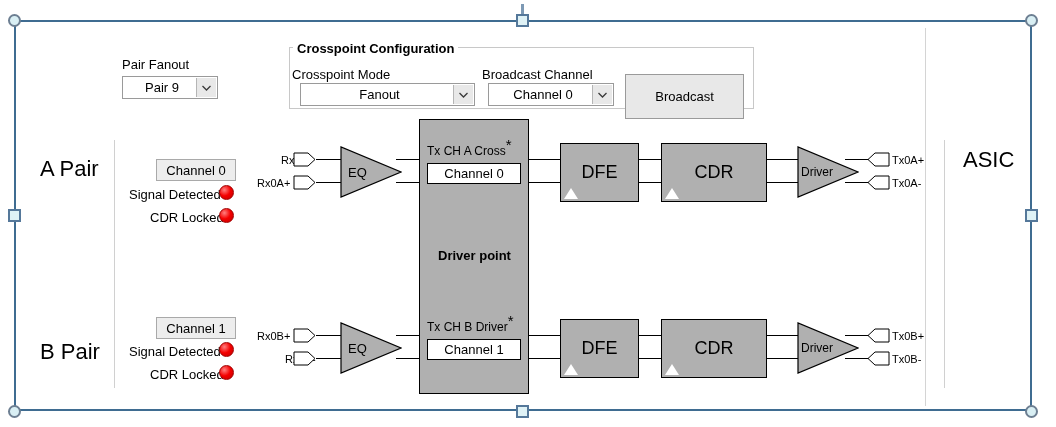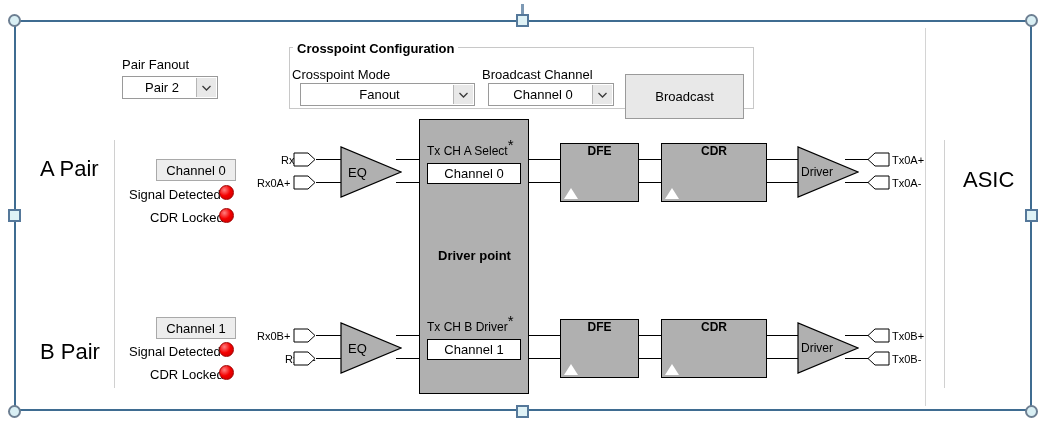--- a/index.html
+++ b/index.html
@@ -55,23 +55,22 @@
     position:absolute;border:1px solid #c8c8c8;box-sizing:border-box;
     background:transparent;
   }
   .group-title{
     position:absolute;background:#ffffff;padding:0 4px;
     font-size:13px;font-weight:bold;white-space:nowrap;
   }
   
   .block{
     position:absolute;background:#b0b0b0;border:1px solid #000;
-    box-sizing:border-box;display:flex;align-items:flex-start;justify-content:center;
-    font-size:12px;
-    font-weight:bold;
+    box-sizing:border-box;display:flex;align-items:center;justify-content:center;
+    font-size:18px;
   }
   .block .tri{
     position:absolute;left:3px;bottom:2px;width:0;height:0;
     border-left:7px solid transparent;border-right:7px solid transparent;
     border-bottom:11px solid #ffffff;
   }
   .xpoint{
     position:absolute;background:#b0b0b0;border:1px solid #000;
     box-sizing:border-box;
   }
@@ -105,21 +104,21 @@
 </head>
 <body>
 
 <div id="panel"></div>
 
 <div class="vline" style="left:114px;top:140px;height:248px;"></div>
 <div class="vline" style="left:944px;top:140px;height:248px;"></div>
 
 <div class="lbl" style="left:122px;top:58px;">Pair Fanout</div>
 <div class="combo" style="left:122px;top:76px;width:96px;">
-  <span style="padding-right:16px;">Pair 2</span>
+  <span style="padding-right:16px;">Pair 9</span>
   <span class="arrow">
     <svg width="9" height="6" viewBox="0 0 9 6">
         <path d="M0.5 1 L4.5 5 L8.5 1" fill="none" stroke="#3a3a3a" stroke-width="1.3"></path>
       </svg>
   </span>
 </div>
 
 <div class="groupbox" style="left:289px;top:47px;width:465px;height:62px;"></div>
 <div class="group-title" style="left:293px;top:41px;">Crosspoint Configuration</div>
 
@@ -140,21 +139,21 @@
     <svg width="9" height="6" viewBox="0 0 9 6">
         <path d="M0.5 1 L4.5 5 L8.5 1" fill="none" stroke="#3a3a3a" stroke-width="1.3"></path>
       </svg>
   </span>
 </div>
 
 <div class="btn" style="left:625px;top:74px;width:119px;height:45px;">Broadcast</div>
 
 <div class="big" style="left:40px;top:157px;">A Pair</div>
 <div class="big" style="left:40px;top:340px;">B Pair</div>
-<div class="big" style="left:963px;top:168px;">ASIC</div>
+<div class="big" style="left:963px;top:148px;">ASIC</div>
 
 <div class="btn flat" style="left:156px;top:159px;width:80px;height:22px;">Channel 0</div>
 <div class="lbl" style="left:129px;top:188px;">Signal Detected</div>
 <div class="led" style="left:219px;top:185px;"></div>
 <div class="lbl" style="left:150px;top:211px;">CDR Locked</div>
 <div class="led" style="left:219px;top:208px;"></div>
 
 <div class="btn flat" style="left:156px;top:317px;width:80px;height:22px;">Channel 1</div>
 <div class="lbl" style="left:129px;top:345px;">Signal Detected</div>
 <div class="led" style="left:219px;top:342px;"></div>
@@ -186,21 +185,21 @@
 <div class="wire" style="left:396px;top:159px;width:24px;"></div>
 <div class="wire" style="left:396px;top:182px;width:24px;"></div>
 
 <div class="xpoint" style="left:419px;top:119px;width:110px;height:275px;">
   
 </div>
 
 <div class="lbl bold" style="left:438px;top:249px;">Driver point</div>
 
 <div class="xlabel" style="left:427px;top:144px;">
-  <span>Tx CH A Select</span><span class="xstar">*</span>
+  <span>Tx CH A Cross</span><span class="xstar">*</span>
 </div>
 <div class="xsel" style="left:427px;top:163px;width:94px;">Channel 0</div>
 
 <div class="xlabel" style="left:427px;top:320px;">
   <span>Tx CH B Driver</span><span class="xstar">*</span>
 </div>
 <div class="xsel" style="left:427px;top:339px;width:94px;">Channel 1</div>
 
 <div class="wire" style="left:528px;top:159px;width:33px;"></div>
 <div class="wire" style="left:528px;top:182px;width:33px;"></div>

